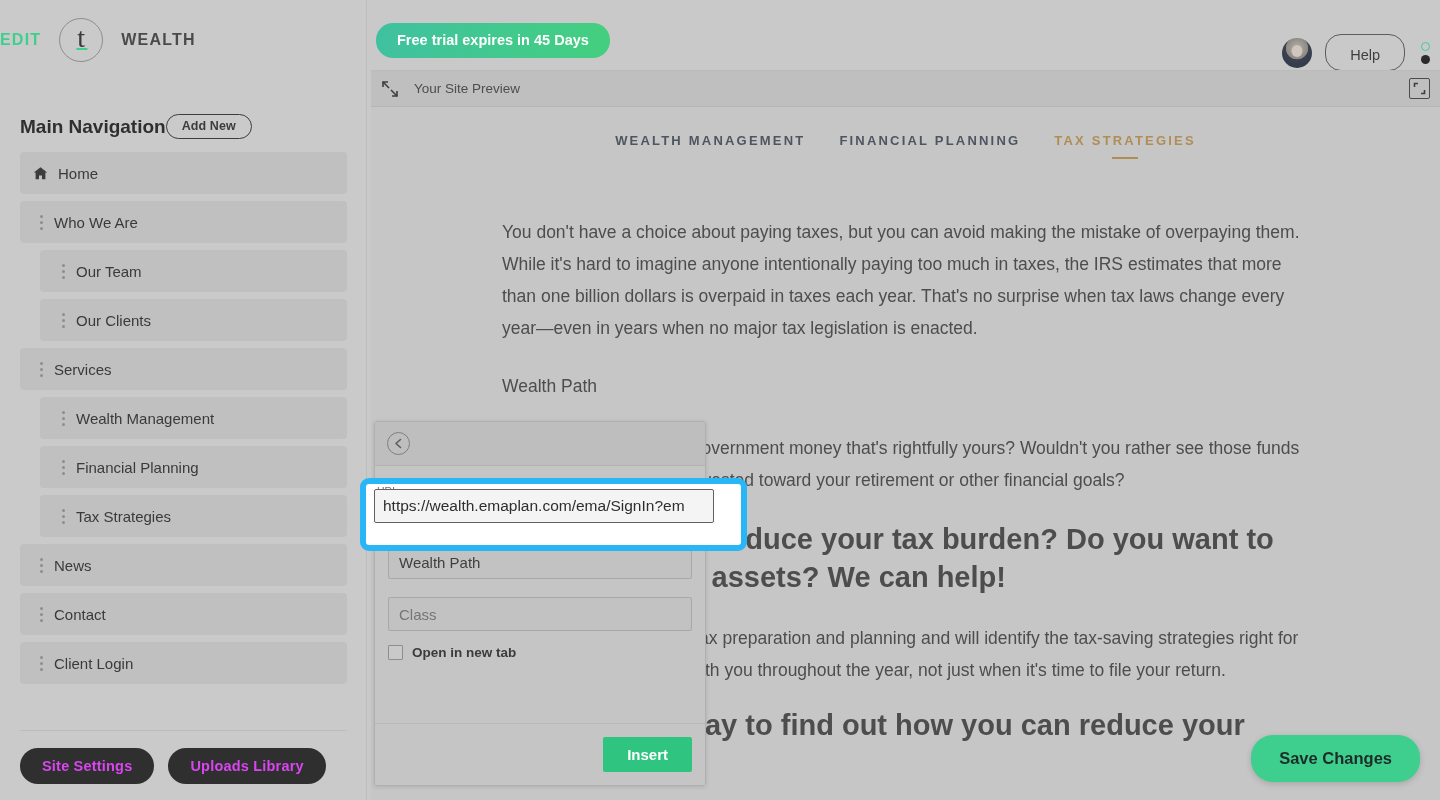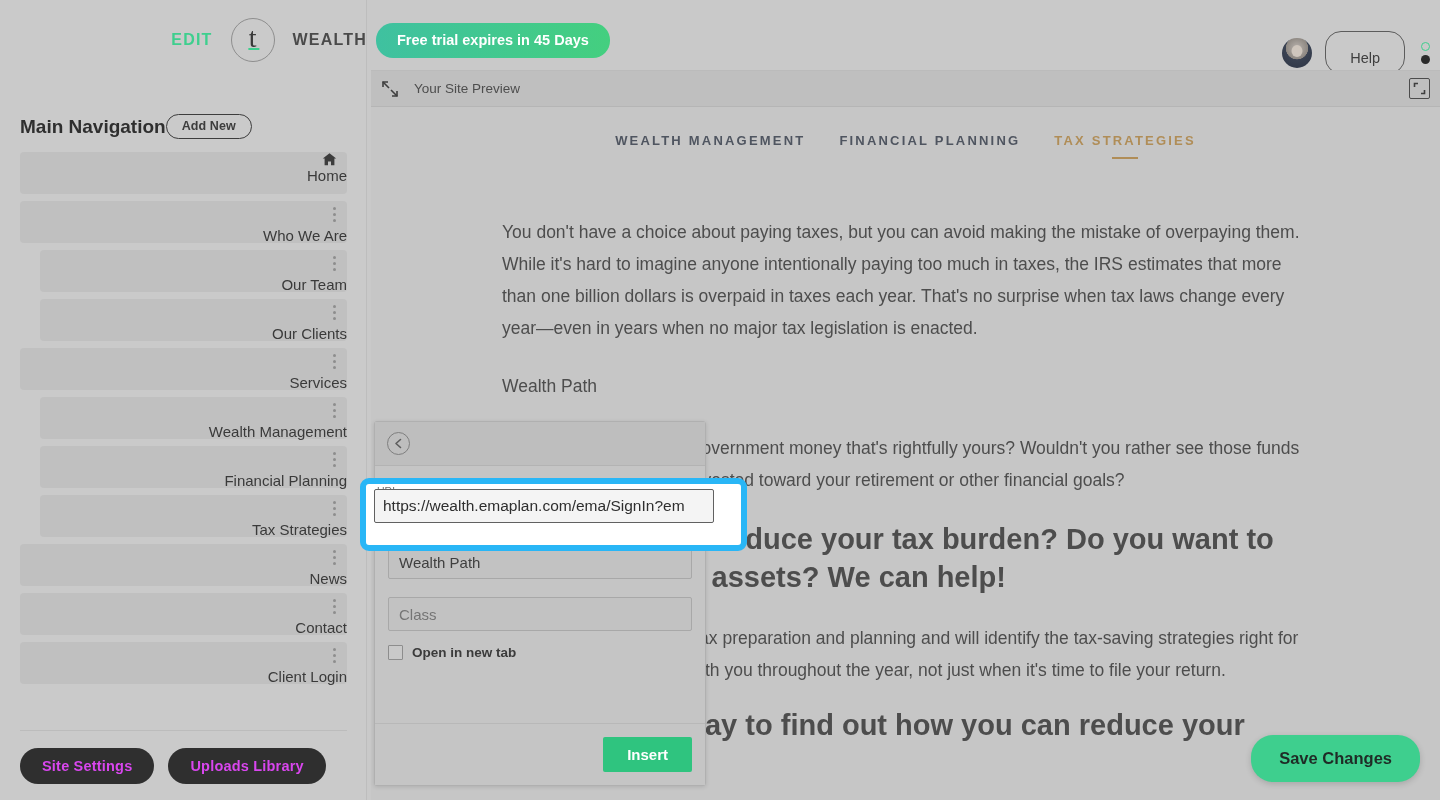--- a/index.html
+++ b/index.html
@@ -19,21 +19,21 @@
   
   .sidebar {
     position: absolute; left: 0; top: 0;
     width: 367px; height: 800px;
     background: #cacaca;
     border-right: 1px solid #bdbdbd;
   }
   .brand-row {
     position: absolute; left: 0; top: 14px;
     width: 367px; height: 52px;
-    display: flex; align-items: center; justify-content: flex-end;
+    display: flex; align-items: center; justify-content: flex-start;
     gap: 18px;
   }
   .brand-edit {
     color: #3ecf8e; font-weight: bold; font-size: 16px;
     letter-spacing: 1.2px;
   }
   .brand-publish {
     color: #4a4a4a; font-weight: bold; font-size: 16px;
     letter-spacing: 1.2px;
   }
@@ -74,23 +74,22 @@
   .nav-list {
     position: absolute; left: 0; top: 152px;
     width: 367px;
   }
   .nav-item {
     position: relative;
     height: 42px;
     margin-bottom: 7px;
     background: #c0c0c0;
     border-radius: 4px;
-    display: flex; align-items: flex-end;
-    cursor: pointer;
-    flex-direction: column;
+    display: flex; align-items: center;
+    cursor: pointer;
   }
   .nav-item.level0 { margin-left: 20px; margin-right: 20px; }
   .nav-item.level1 { margin-left: 40px; margin-right: 20px; }
   .nav-item .handle {
     width: 26px; display: flex; align-items: center; justify-content: center;
     flex: 0 0 26px;
   }
   .nav-item.level0 .handle { margin-left: 8px; }
   .nav-item.level1 .handle { margin-left: 10px; }
   .dots { display: flex; flex-direction: column; gap: 3px; }
@@ -147,21 +146,21 @@
   }
   .avatar::after {
     content: ""; position: absolute; left: 50%; top: 7px;
     transform: translateX(-50%);
     width: 11px; height: 12px; border-radius: 50%;
     background: #cfc6bd;
   }
   .help-btn {
     border: 1.6px solid #5c5c5c; border-radius: 16px;
     background: transparent; color: #3f3f3f;
-    padding: 18px 24px 7px;
+    padding: 12px 24px 7px;
     font-size: 14.5px; cursor: pointer;
   }
   .status-dots {
     display: flex; flex-direction: column; align-items: center; gap: 4px;
     margin-left: 3px;
   }
   .dot-hollow {
     width: 9px; height: 9px; border-radius: 50%;
     border: 1.6px solid #3ecf8e;
   }

